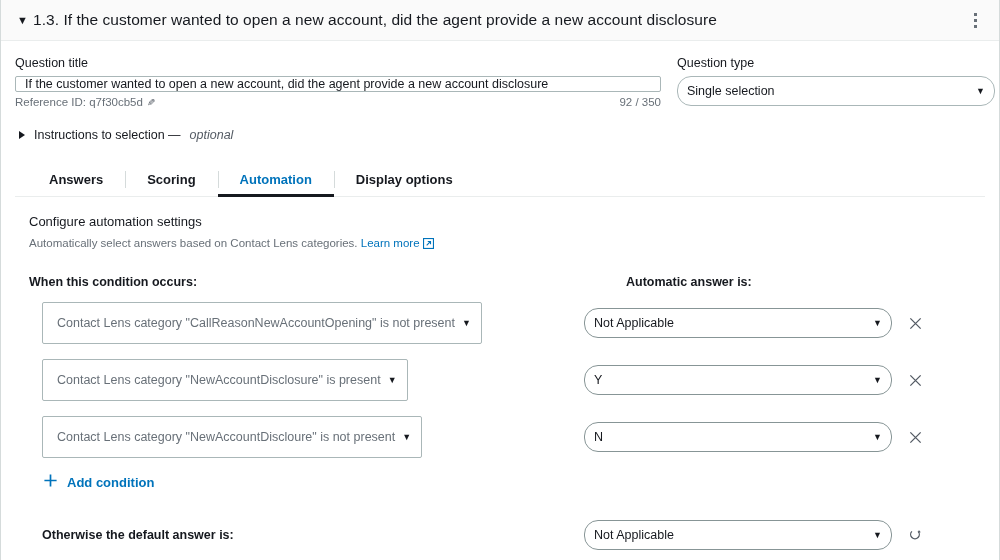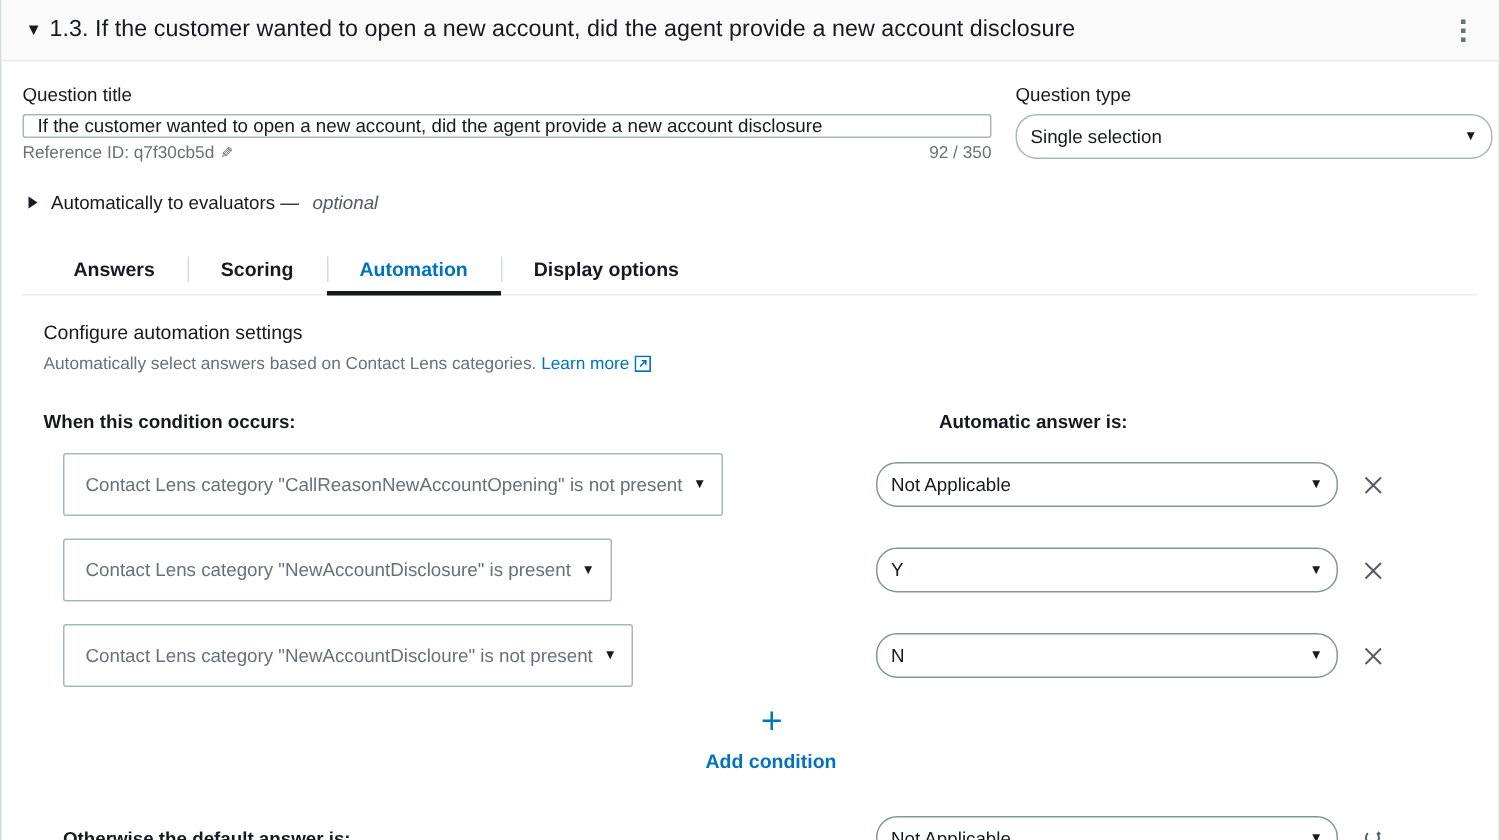--- a/index.html
+++ b/index.html
@@ -254,21 +254,20 @@
 
   .add-cond {
     display: flex;
     align-items: center;
     gap: 9px;
     margin: 3px 0 0 14px;
     color: #0073bb;
     font-size: 13px;
     font-weight: bold;
     cursor: pointer;
-    flex-direction: column;
   }
 
   .default-row {
     display: flex;
     align-items: center;
     margin-top: 29px;
   }
   .default-lbl {
     width: 555px;
     flex: 0 0 555px;
@@ -312,21 +311,21 @@
         <div class="field-label">Question type</div>
         <div class="select">
           <span>Single selection</span>
           <span class="arrow">▼</span>
         </div>
       </div>
     </div>
 
     <div class="instructions">
       <span class="tri-right"></span>
-      <span>Automatically to evaluators — </span>
+      <span>Instructions to selection — </span>
       <span class="opt">optional</span>
     </div>
 
     <div class="tabs-wrap">
       <div class="tabs">
         <div class="tab">
           <span>Answers</span>
         </div>
         <div class="tab">
           <span>Scoring</span>

